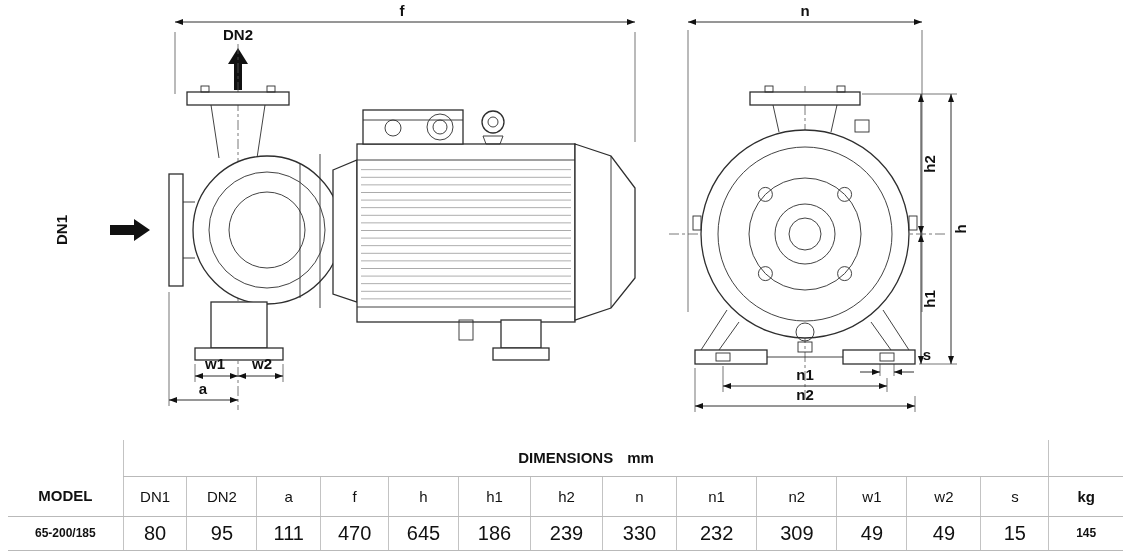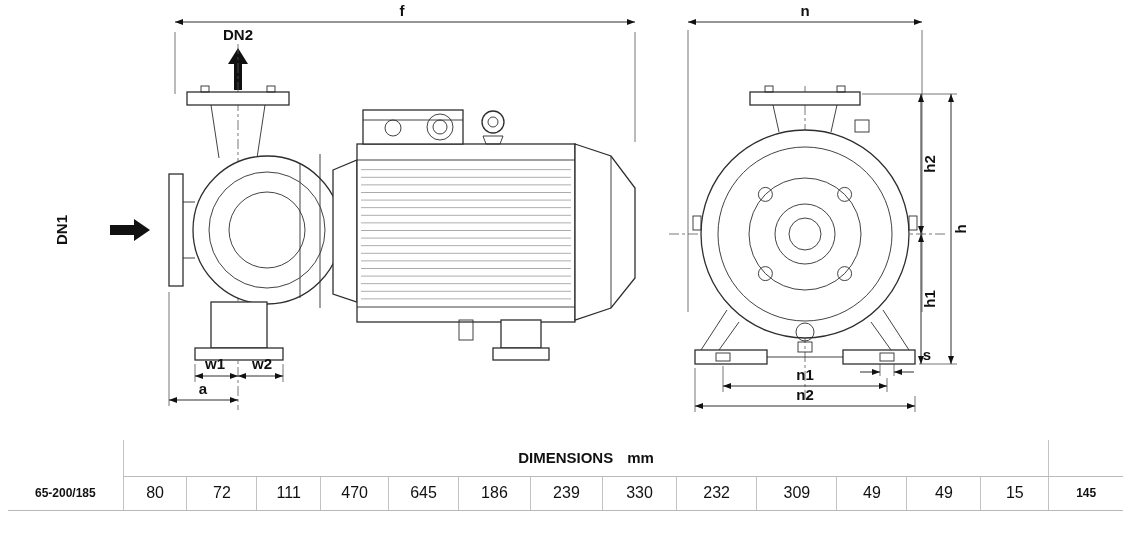--- a/index.html
+++ b/index.html
@@ -30,21 +30,21 @@
   }
   .r1 { height:36px; }
   .r2 { height:40px; }
   .r3 { height:34px; }
   .v  { border-left:1px solid #c3c3c3; }
   .hb { border-bottom:1px solid #b9b9b9; }
   .title-cell { font-size:15px; font-weight:700; }
   .title-cell .unit { margin-left:14px; }
   .hdr { font-size:15px; font-weight:400; }
   .hdr-bold { font-size:15px; font-weight:700; }
-  .val { font-size:16px; font-weight:400; }
+  .val { font-size:20px; font-weight:400; }
   .val-bold { font-size:12px; font-weight:700; }
 </style>
 </head>
 <body>
 
 <div class="page">
 
   <div class="drawing-area">
 
     <svg class="side-svg" width="620" height="430" viewBox="0 0 620 430">
@@ -216,24 +216,41 @@
         <col style="width:72px">
     </colgroup>
     <tbody>
         <tr class="r1">
       <td></td>
       <th class="v hb title-cell" colspan="13">
         <span>DIMENSIONS</span><span class="unit">mm</span>
       </th>
       <td class="v hb"></td>
     </tr>
+    <tr class="r2">
+      <th class="hb hdr-bold">MODEL</th>
+      <th class="v hb hdr">DN1</th>
+      <th class="v hb hdr">DN2</th>
+      <th class="v hb hdr">a</th>
+      <th class="v hb hdr">f</th>
+      <th class="v hb hdr">h</th>
+      <th class="v hb hdr">h1</th>
+      <th class="v hb hdr">h2</th>
+      <th class="v hb hdr">n</th>
+      <th class="v hb hdr">n1</th>
+      <th class="v hb hdr">n2</th>
+      <th class="v hb hdr">w1</th>
+      <th class="v hb hdr">w2</th>
+      <th class="v hb hdr">s</th>
+      <th class="v hb hdr-bold">kg</th>
+    </tr>
     <tr class="r3">
       <td class="hb val-bold">65-200/185</td>
       <td class="v hb val">80</td>
-      <td class="v hb val">72</td>
+      <td class="v hb val">95</td>
       <td class="v hb val">111</td>
       <td class="v hb val">470</td>
       <td class="v hb val">645</td>
       <td class="v hb val">186</td>
       <td class="v hb val">239</td>
       <td class="v hb val">330</td>
       <td class="v hb val">232</td>
       <td class="v hb val">309</td>
       <td class="v hb val">49</td>
       <td class="v hb val">49</td>

